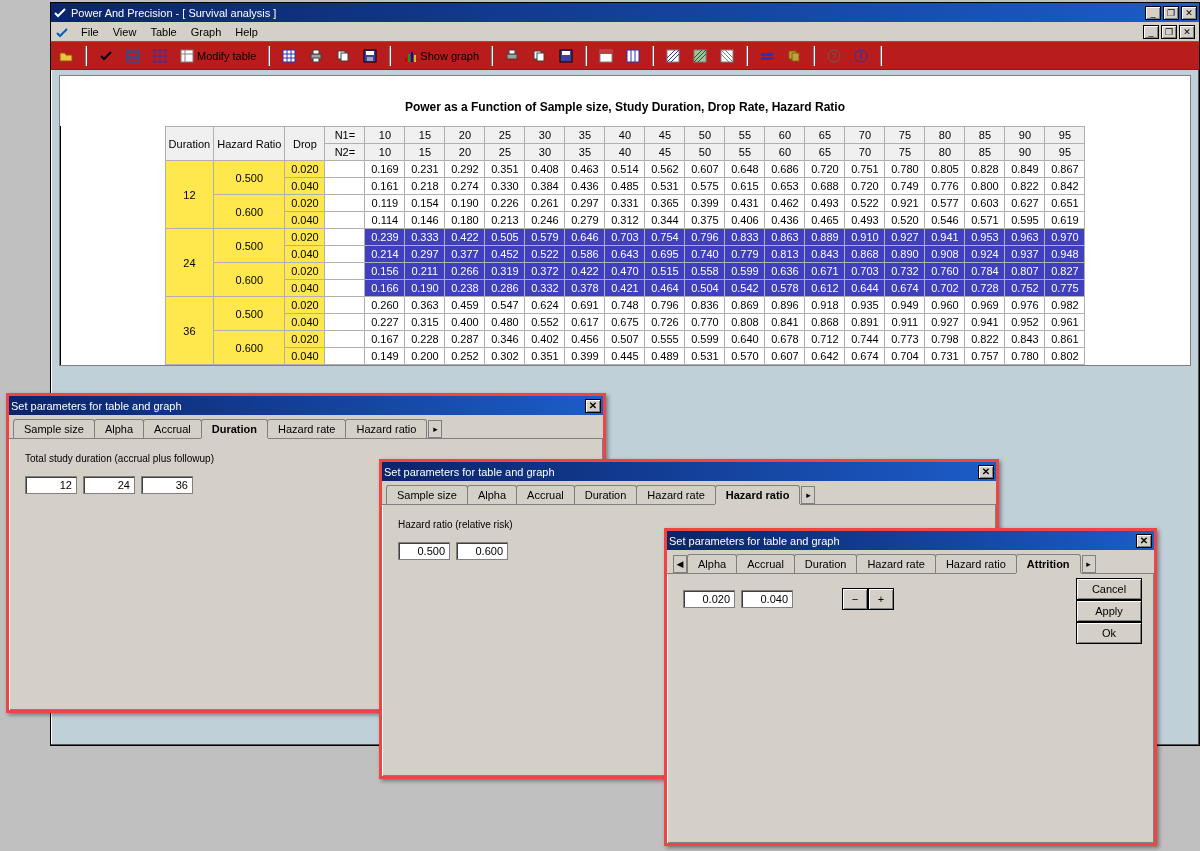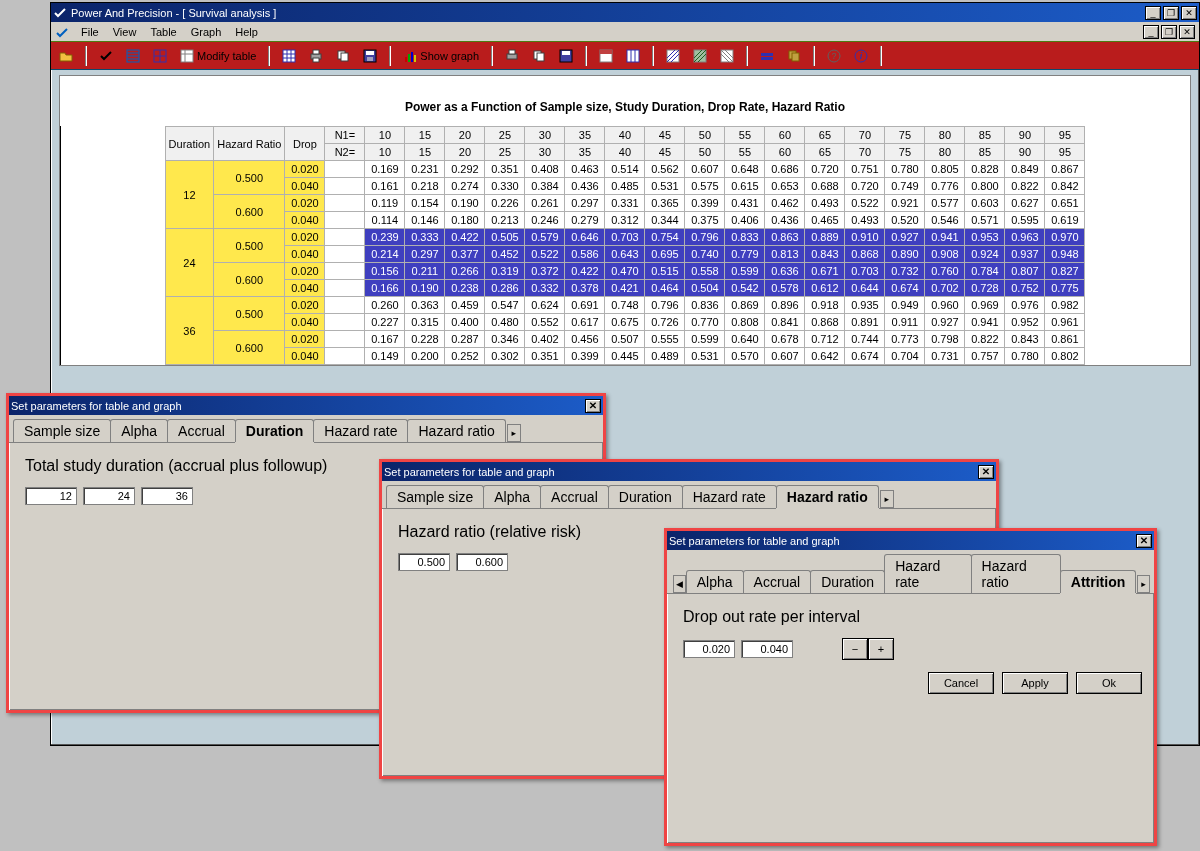--- a/index.html
+++ b/index.html
@@ -152,53 +152,53 @@
   }
   .tab {
     padding: 3px 10px;
     border: 1px solid #808080;
     border-bottom: none;
     background: #d4d0c8;
     margin-right: -1px;
     position: relative;
     cursor: pointer;
     border-top-left-radius: 3px; border-top-right-radius: 3px;
-    font-size: 14px;
+    font-size: 11px;
   }
   .tab.active {
     background: #d4d0c8;
     font-weight: bold;
     z-index: 2;
     box-shadow: 0 1px 0 #d4d0c8;
   }
   .tab-scroll {
     width: 14px; height: 18px;
     border:1px solid #808080;
     background:#d4d0c8;
     display:flex;align-items:center;justify-content:center;
     font-size:9px;
     margin-left:2px;
     cursor:pointer;
   }
   .dialog .body { padding: 14px 16px 44px 16px; position: relative; }
-  .dialog-label { font-size: 16px; margin-bottom: 12px; display:block; }
+  .dialog-label { font-size: 10px; margin-bottom: 12px; display:block; }
   .text-input {
     width: 52px; height: 18px;
     background: #fff;
     border: 1px solid #808080;
     box-shadow: inset 1px 1px 0 #404040;
     font-size: 11px;
     text-align: right;
     padding: 1px 4px;
     margin-right: 6px;
   }
   .btnrow {
     position: absolute;
     right: 12px; bottom: 10px;
-    display: flex; gap: 8px;
+    display: flex; gap: 0; flex-direction: column;
   }
   .btn {
     min-width: 66px; height: 22px;
     background: #d4d0c8;
     border: 1px solid #000;
     box-shadow: inset 1px 1px 0 #fff, inset -1px -1px 0 #808080;
     font-size: 11px;
     cursor: pointer;
     padding: 0 10px;
   }
@@ -787,21 +787,20 @@
       <div class="tab-scroll">◀</div>
       <div class="tab ">Alpha</div>
       <div class="tab ">Accrual</div>
       <div class="tab ">Duration</div>
       <div class="tab ">Hazard rate</div>
       <div class="tab ">Hazard ratio</div>
       <div class="tab active">Attrition</div>
       <div class="tab-scroll">▸</div>
     </div>
   <div class="body">
-    <span class="dialog-label">Drop out rate per interval</span>
     <div>
       <span id="inputs-d3"><input class="text-input" value="0.020" style=""><input class="text-input" value="0.040" style=""></span>
       <span class="stepper">
         <button class="btn">−</button>
         <button class="btn">+</button>
       </span>
     </div>
     <div class="btnrow">
       <button class="btn"><span>Cancel</span></button>
       <button class="btn"><span>Apply</span></button>

